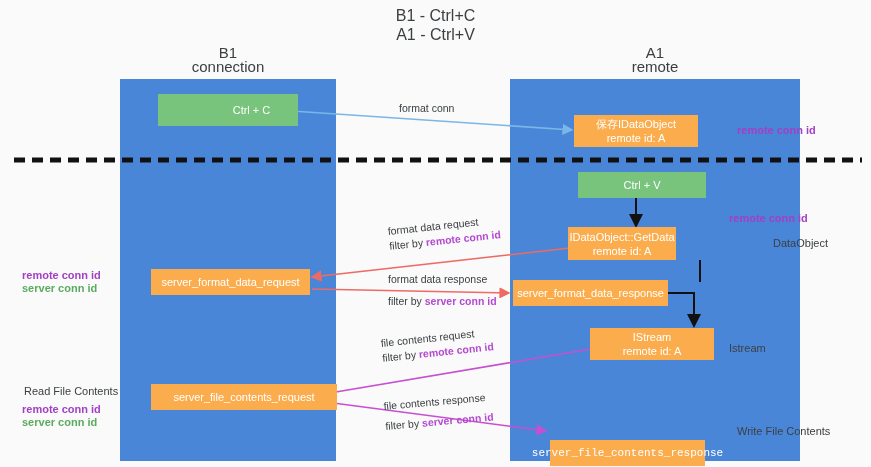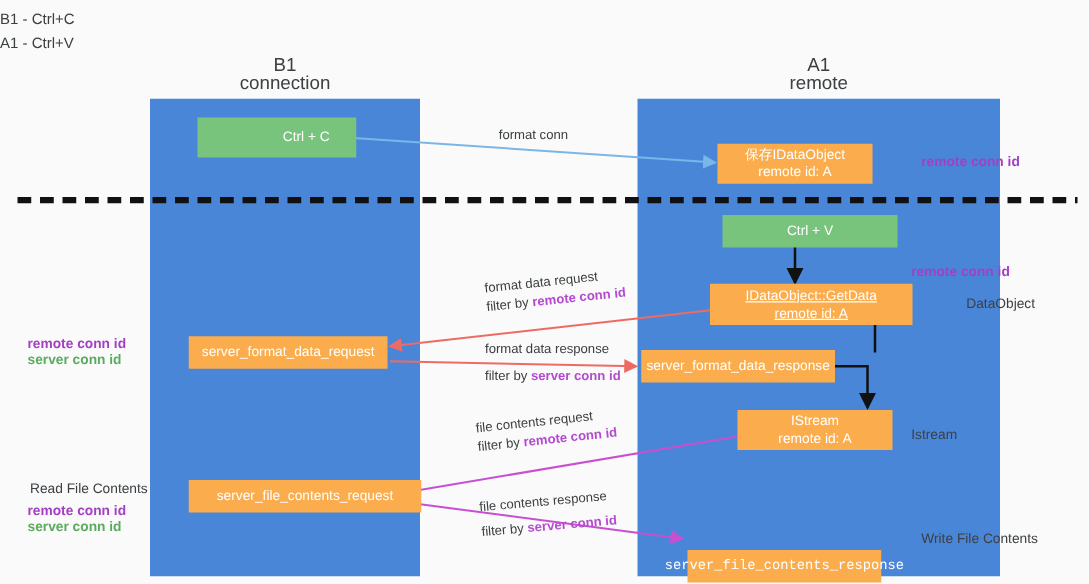--- a/index.html
+++ b/index.html
@@ -33,21 +33,22 @@
   #header-b1 { left: 120px; top: 46px; width: 216px; }
   #header-a1 { left: 510px; top: 46px; width: 290px; }
   .lane-header .lh-name { display: block; }
   .lane-header .lh-sub  { display: block; }
 
   
   #title {
     position: absolute;
     left: 0; top: 6px;
     width: 871px;
-    font-size: 12px;
+    text-align: center;
+    font-size: 16px;
     color: #3c4043;
     line-height: 19px;
   }
   #title span { display: block; }
 
   
   .box {
     position: absolute;
     display: flex;
     flex-direction: column;
@@ -142,34 +143,34 @@
 
     <path d="M668,293 L694,293 L694,326" stroke="#111111" stroke-width="2" fill="none" marker-end="url(#ah-black)"></path>
 
     <path d="M700,260 L700,282" stroke="#111111" stroke-width="2" fill="none"></path>
 
     <line x1="591" y1="349" x2="318" y2="395" stroke="#c74fd0" stroke-width="1.6" marker-end="url(#ah-magenta)"></line>
 
     <line x1="318" y1="401" x2="546" y2="431" stroke="#c74fd0" stroke-width="1.6" marker-end="url(#ah-magenta)"></line>
   </svg>
 
-  <div class="box green" style="left:158px; top:94px; width:127px; height:32px;padding-left:47px;">
+  <div class="box green" style="left:158px; top:94px; width:140px; height:32px;padding-left:47px;">
     <span>Ctrl + C</span>
   </div>
 
   <div class="box orange" style="left:574px; top:115px; width:124px; height:32px;">
     <span>保存IDataObject</span>
     <span class="l2">remote id: A</span>
   </div>
 
-  <div class="box green" style="left:578px; top:172px; width:140px; height:26px;">
+  <div class="box green" style="left:578px; top:172px; width:128px; height:26px;">
     <span>Ctrl + V</span>
   </div>
 
-  <div class="box orange" style="left:568px; top:227px; width:162px; height:33px;text-decoration:underline;">
+  <div class="box orange" style="left:568px; top:227px; width:108px; height:33px;">
     <span>IDataObject::GetData</span>
     <span class="l2">remote id: A</span>
   </div>
 
   <div class="box orange" style="left:151px; top:269px; width:159px; height:26px;">
     <span>server_format_data_request</span>
   </div>
 
   <div class="box orange" style="left:513px; top:280px; width:155px; height:26px;">
     <span>server_format_data_response</span>

